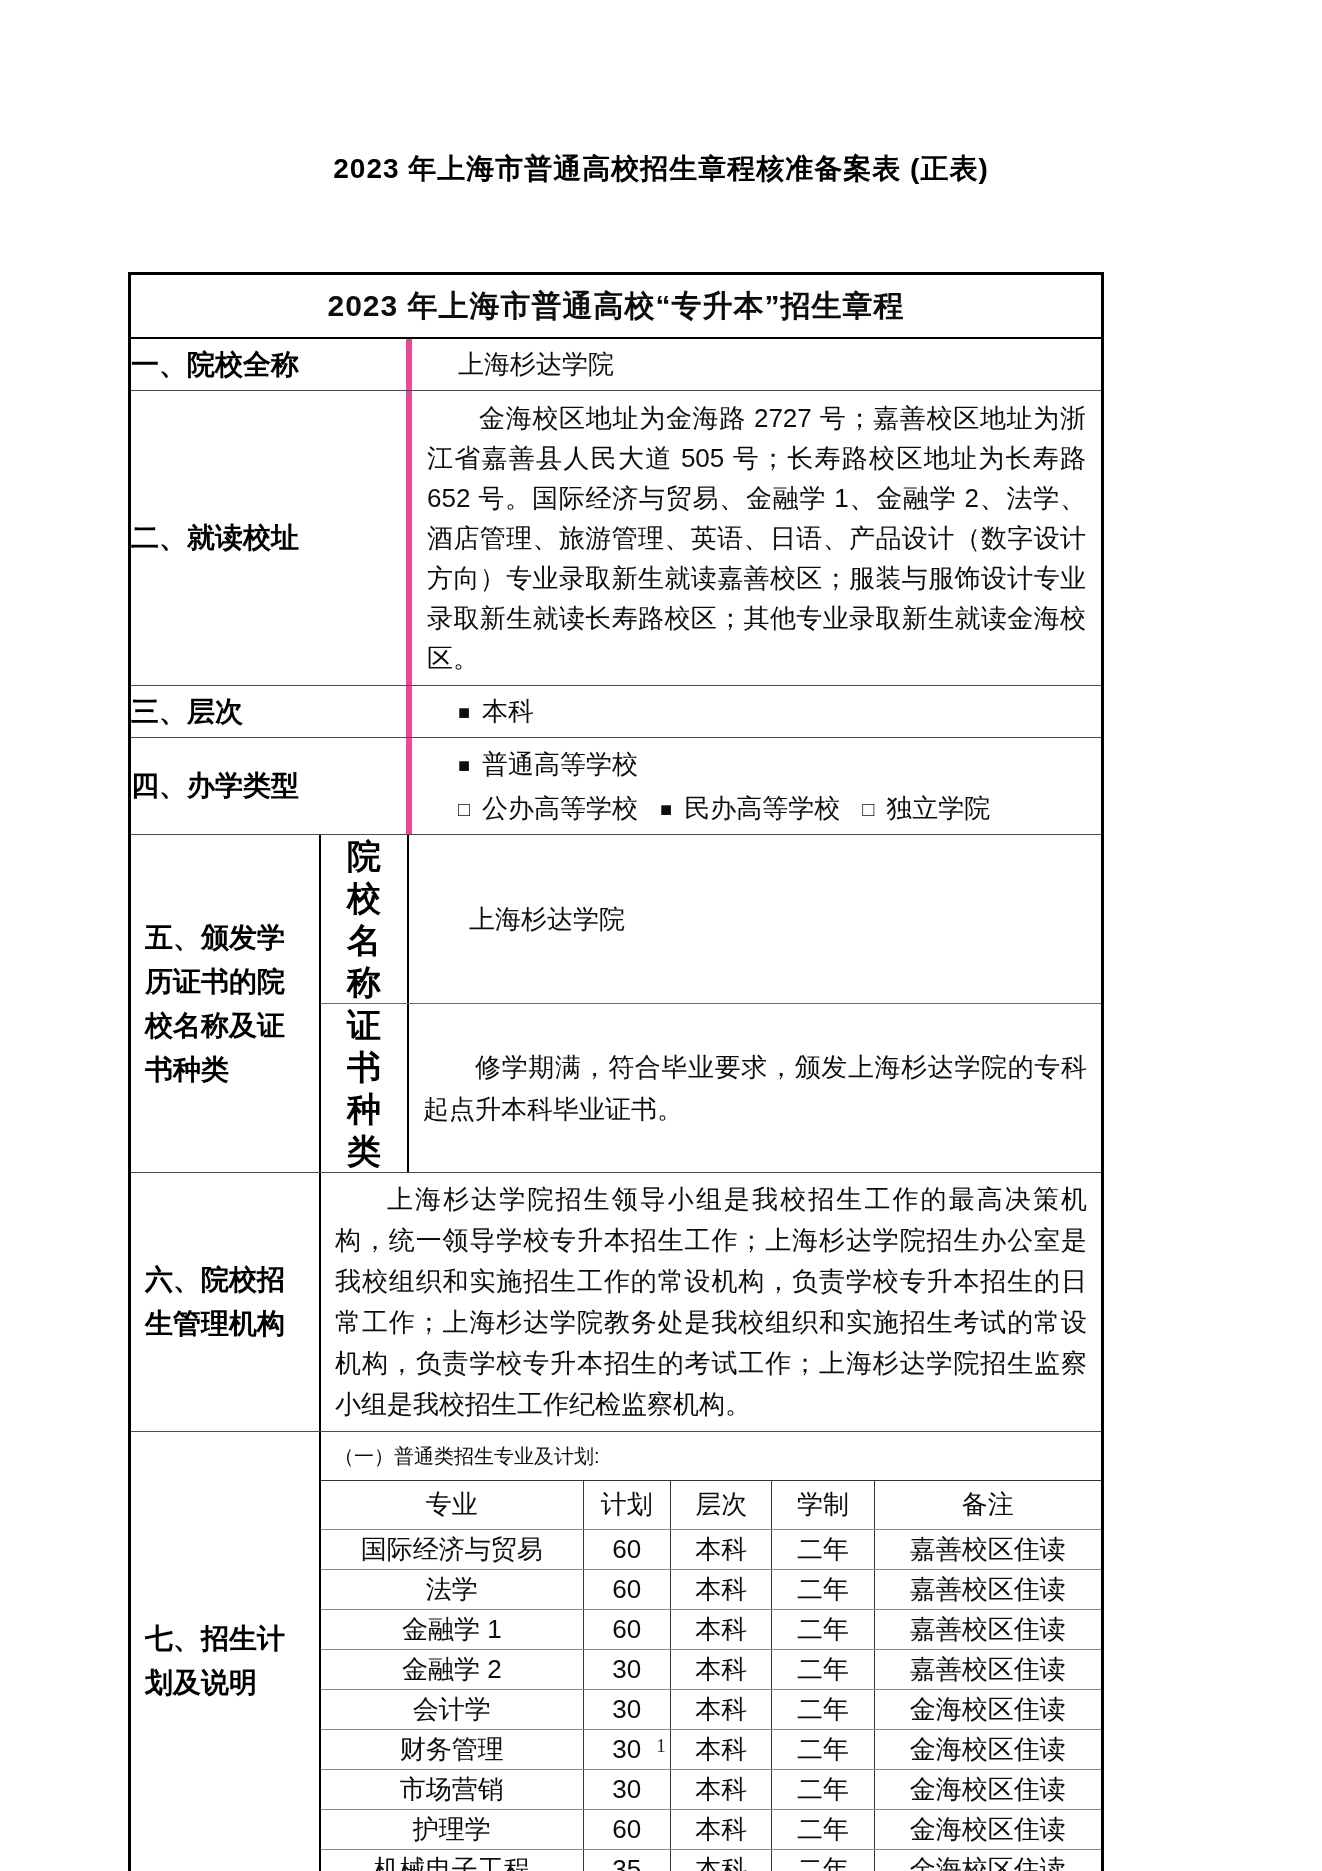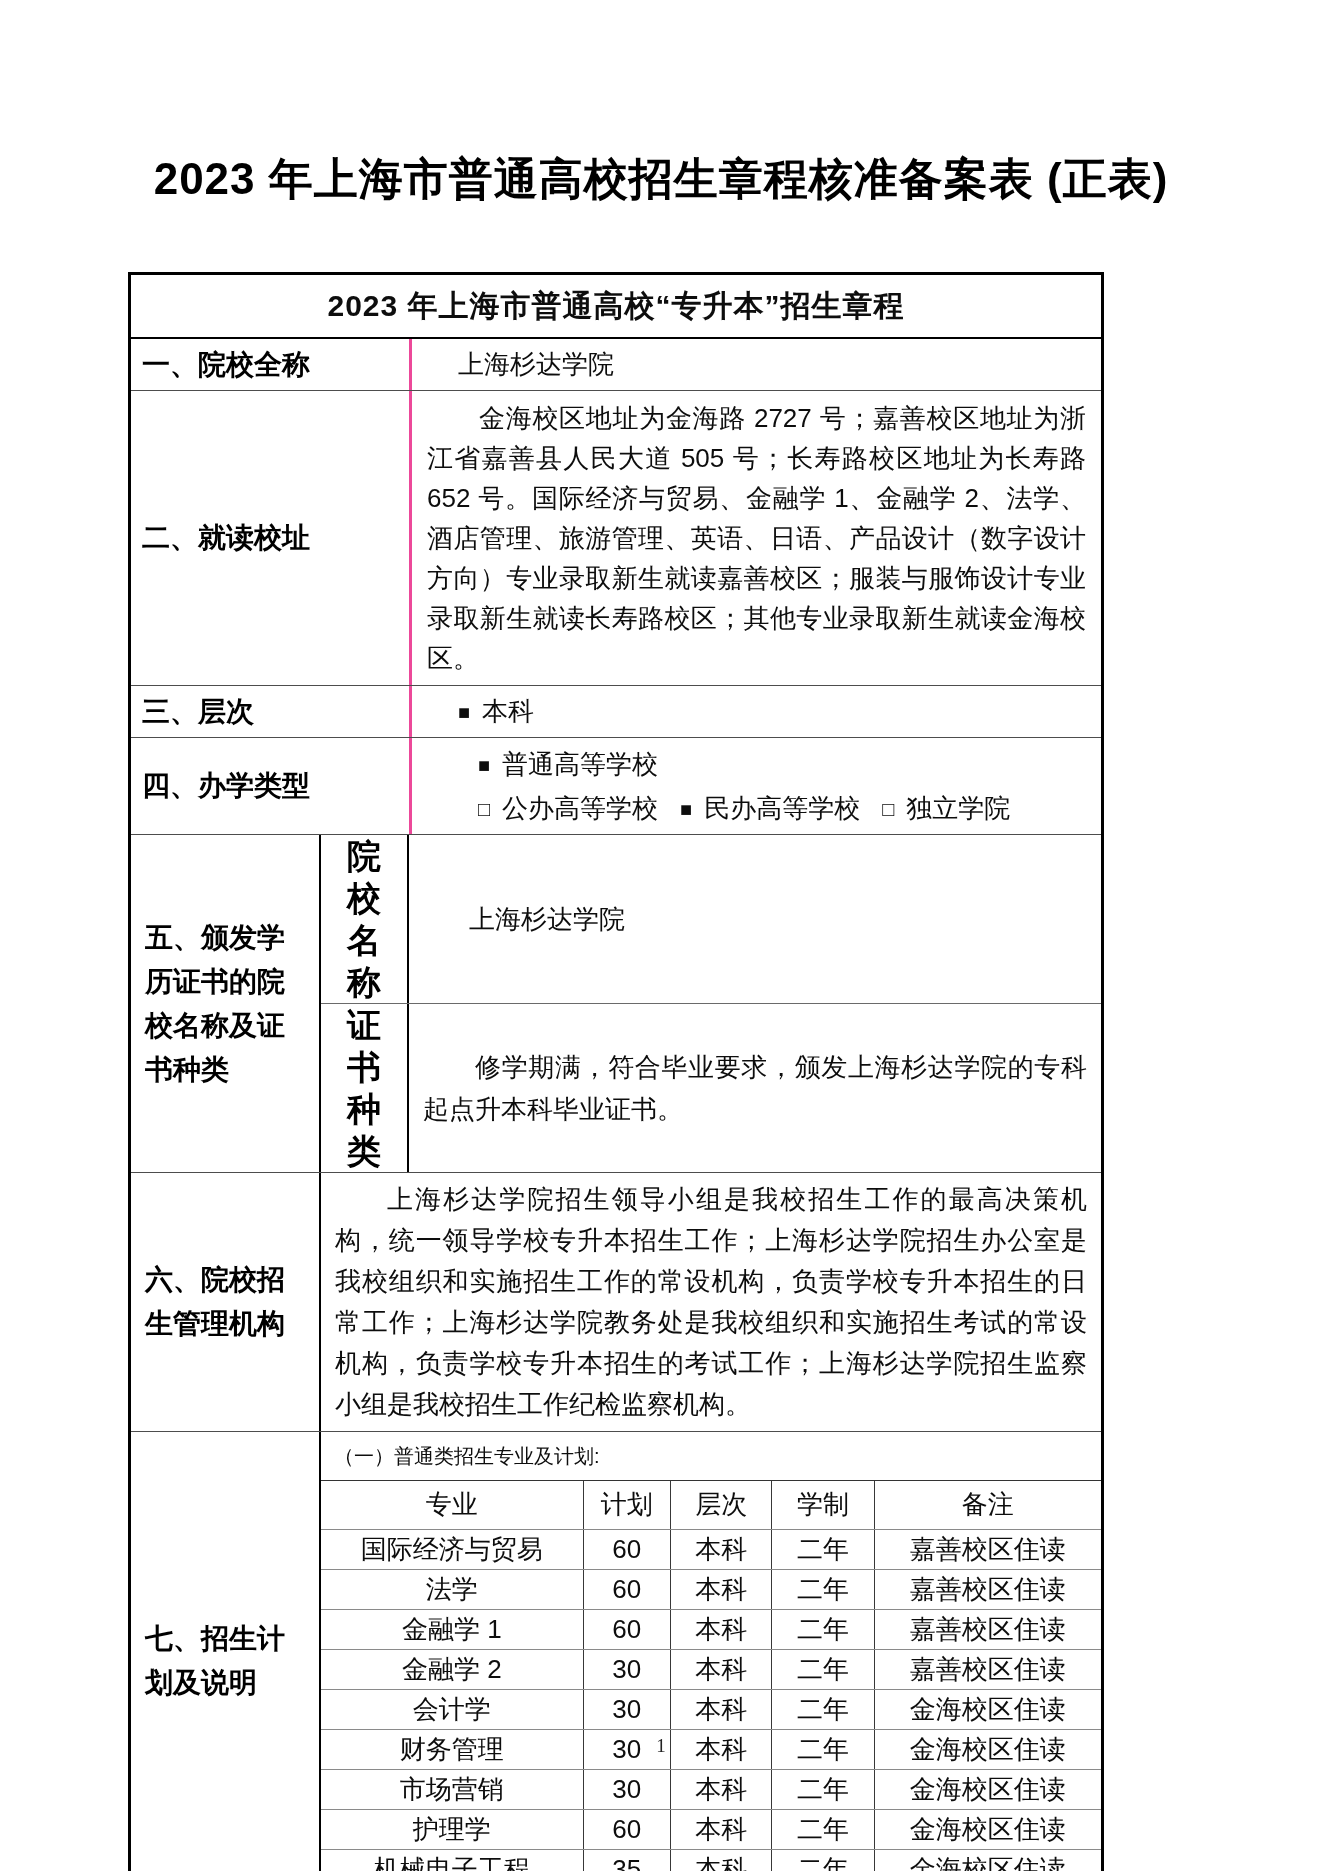--- a/index.html
+++ b/index.html
@@ -10,21 +10,21 @@
     background:#ffffff;
     font-family:"Liberation Sans","DejaVu Sans",sans-serif;
     color:#0d0d0d;
     overflow:hidden;
   }
 
   
   .doc-title {
     position:absolute; top:150px; left:0; width:100%;
     text-align:center;
-    font-size:44px; font-weight:700; letter-spacing:1px;
+    font-size:28px; font-weight:700; letter-spacing:1px;
     color:#000;
   }
 
   
   .main-table {
     position:absolute; left:128px; top:272px; width:976px;
     box-sizing:border-box;
     border:3px solid #000;
     background:#fff;
   }
@@ -36,35 +36,35 @@
     border-bottom:2px solid #000;
   }
 
   .trow { display:flex; border-bottom:1px solid #4d4d4d; box-sizing:border-box; }
   .trow.last { border-bottom:none; }
 
   .lbl {
     box-sizing:border-box; font-weight:700; font-size:28px; line-height:44px;
     display:flex; align-items:center; color:#000;
   }
-  .lbl-wide  { width:281px; border-right:3px solid #ec4899; padding-left:11px; }
+  .lbl-wide  { width:281px; border-right:6px solid #ec4899; }
   .lbl-narrow{ width:190px; border-right:2px solid #000; padding:8px 20px 8px 14px; }
 
   .val { flex:1; box-sizing:border-box; font-size:26px; min-width:0; }
 
   .r-name  { height:52px; }
   .r-level { height:52px;font-family:Liberation Serif, serif; }
   .v-center { display:flex; align-items:center; padding-left:46px; }
 
   .para {
     margin:0; padding:7px 15px;
     line-height:40px; text-indent:52px; text-align:justify;
   }
 
-  .r-type { height:97px;gap:20px; }
+  .r-type { height:97px; }
   .v-type { display:flex; flex-direction:column; justify-content:center; padding-left:46px; gap:9px; }
   .opt-line { display:flex; align-items:center; }
   .grp { display:flex; align-items:center; margin-right:22px; }
   .cb { font-size:20px; margin-right:12px; position:relative; top:1px; }
 
   
   .cert-right { flex:1; display:flex; flex-direction:column; min-width:0; }
   .cert-sub { display:flex; min-height:92px; box-sizing:border-box; }
   .cert-sub.first { border-bottom:1px solid #6a6a6a; }
   .sub-lbl {

